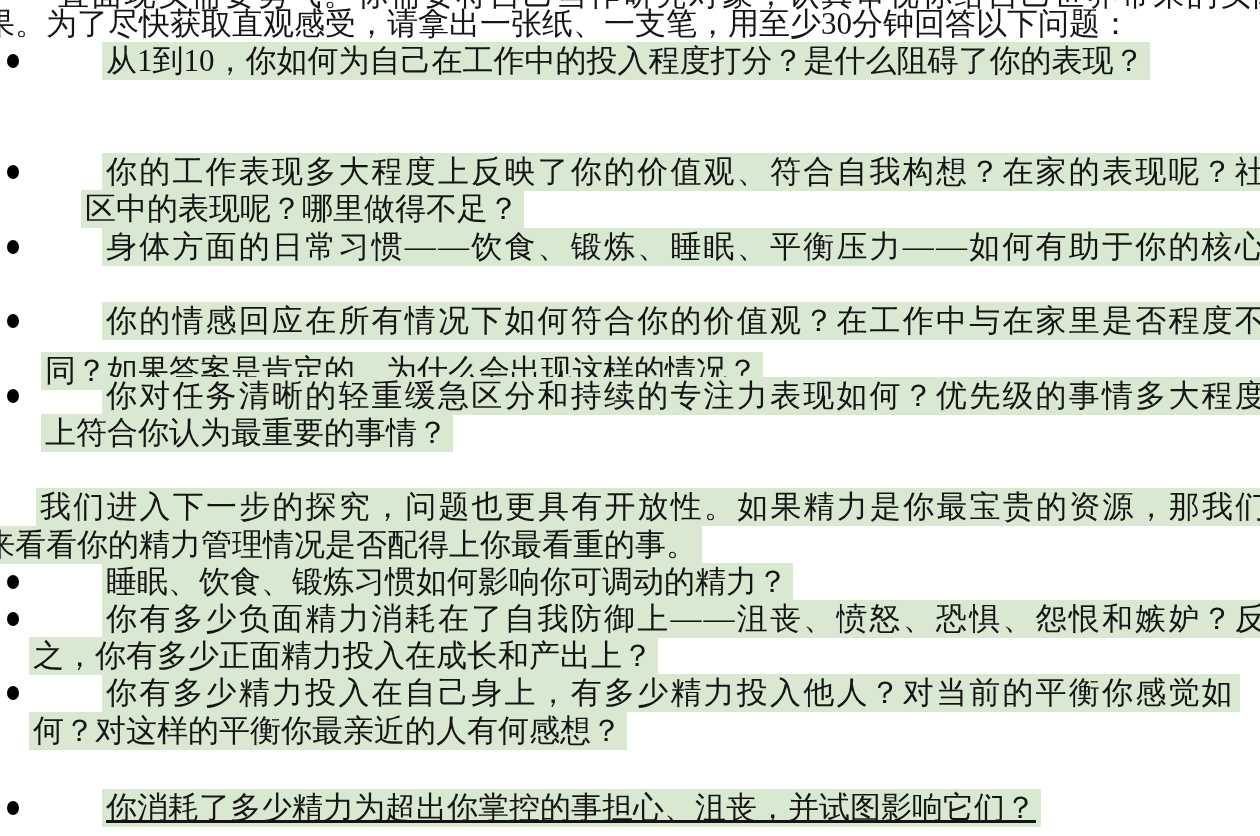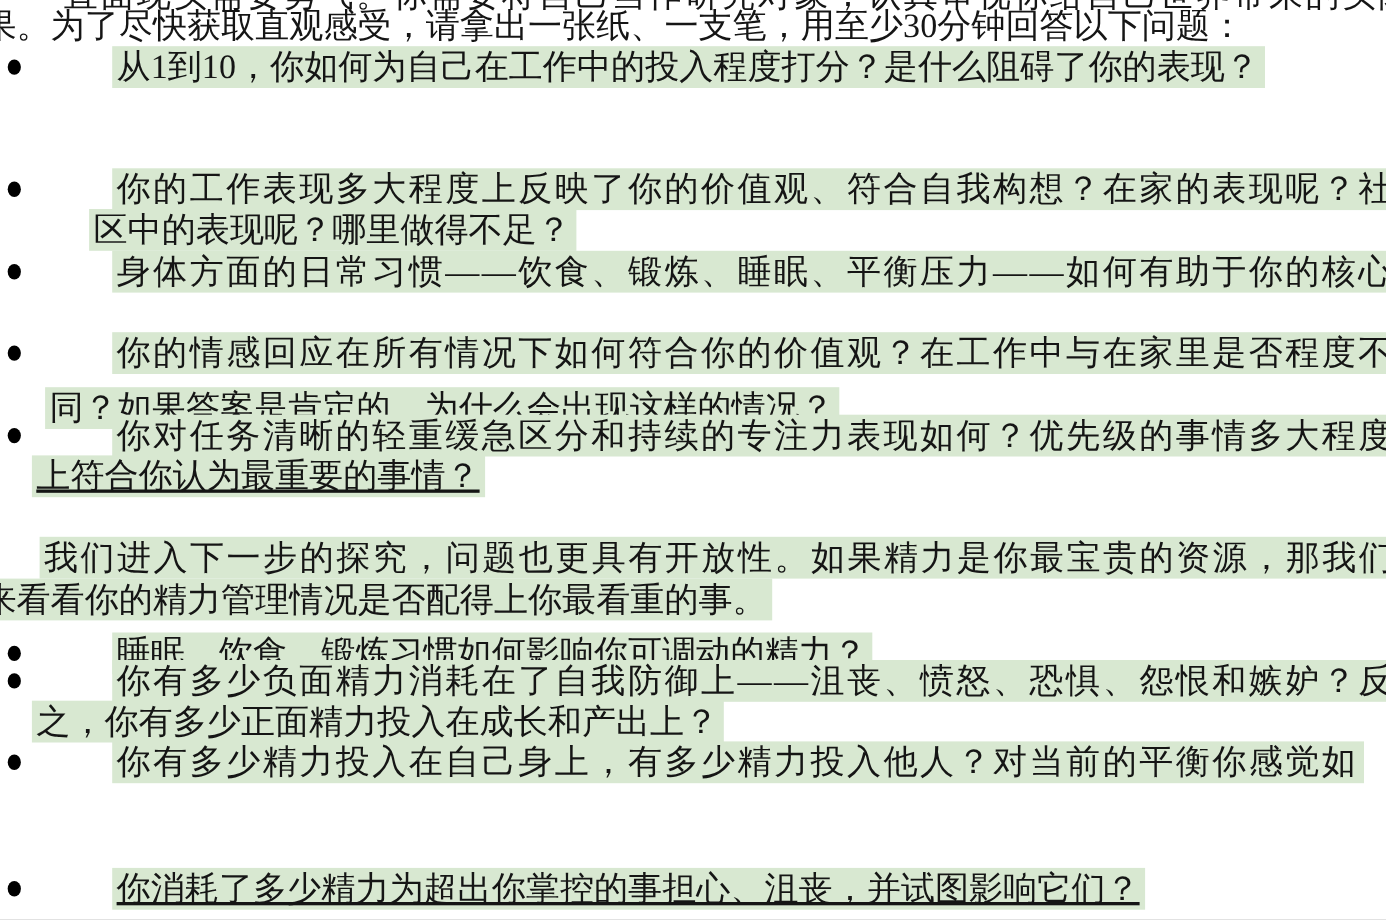--- a/index.html
+++ b/index.html
@@ -85,48 +85,51 @@
     <span class="hl">你的情感回应在所有情况下如何符合你的价值观？在工作中与在家里是否程度不</span>
   </div>
   <div class="row" style="top:352px;left:29px;margin-left:12px;">
     <span class="hl">同？如果答案是肯定的，为什么会出现这样的情况？</span>
   </div>
 
   <div class="row just" style="top:377px;left:102px;">
     <span class="dot"></span>
     <span class="hl">你对任务清晰的轻重缓急区分和持续的专注力表现如何？优先级的事情多大程度</span>
   </div>
-  <div class="row" style="top:414px;left:29px;text-decoration:underline;">
+  <div class="row" style="top:414px;left:41px;">
     <span class="hl">上符合你认为最重要的事情？</span>
   </div>
 
   <div class="row just" style="top:488px;left:36px;">
     <span class="hl">我们进入下一步的探究，问题也更具有开放性。如果精力是你最宝贵的资源，那我们</span>
   </div>
   <div class="row" style="top:526px;left:-20px;">
     <span class="hl">来看看你的精力管理情况是否配得上你最看重的事。</span>
   </div>
 
-  <div class="row" style="top:563px;left:102px;margin-top:12px;">
+  <div class="row" style="top:563px;left:102px;">
     <span class="dot"></span>
     <span class="hl">睡眠、饮食、锻炼习惯如何影响你可调动的精力？</span>
   </div>
 
   <div class="row just" style="top:600px;left:102px;">
     <span class="dot"></span>
     <span class="hl">你有多少负面精力消耗在了自我防御上——沮丧、愤怒、恐惧、怨恨和嫉妒？反</span>
   </div>
   <div class="row just" style="top:674px;left:102px;">
     <span class="dot"></span>
     <span class="hl">你有多少精力投入在自己身上，有多少精力投入他人？对当前的平衡你感觉如</span>
   </div>
 
   <div class="row" style="top:637px;left:29px;">
     <span class="hl">之，你有多少正面精力投入在成长和产出上？</span>
   </div>
+  <div class="row" style="top:712px;left:29px;">
+    <span class="hl">何？对这样的平衡你最亲近的人有何感想？</span>
+  </div>
 
   <div class="row" style="top:789px;left:102px;text-decoration:underline;">
     <span class="dot"></span>
     <span class="hl">你消耗了多少精力为超出你掌控的事担心、沮丧，并试图影响它们？</span>
   </div>
 
 
 </div>
 
 </body></html>

